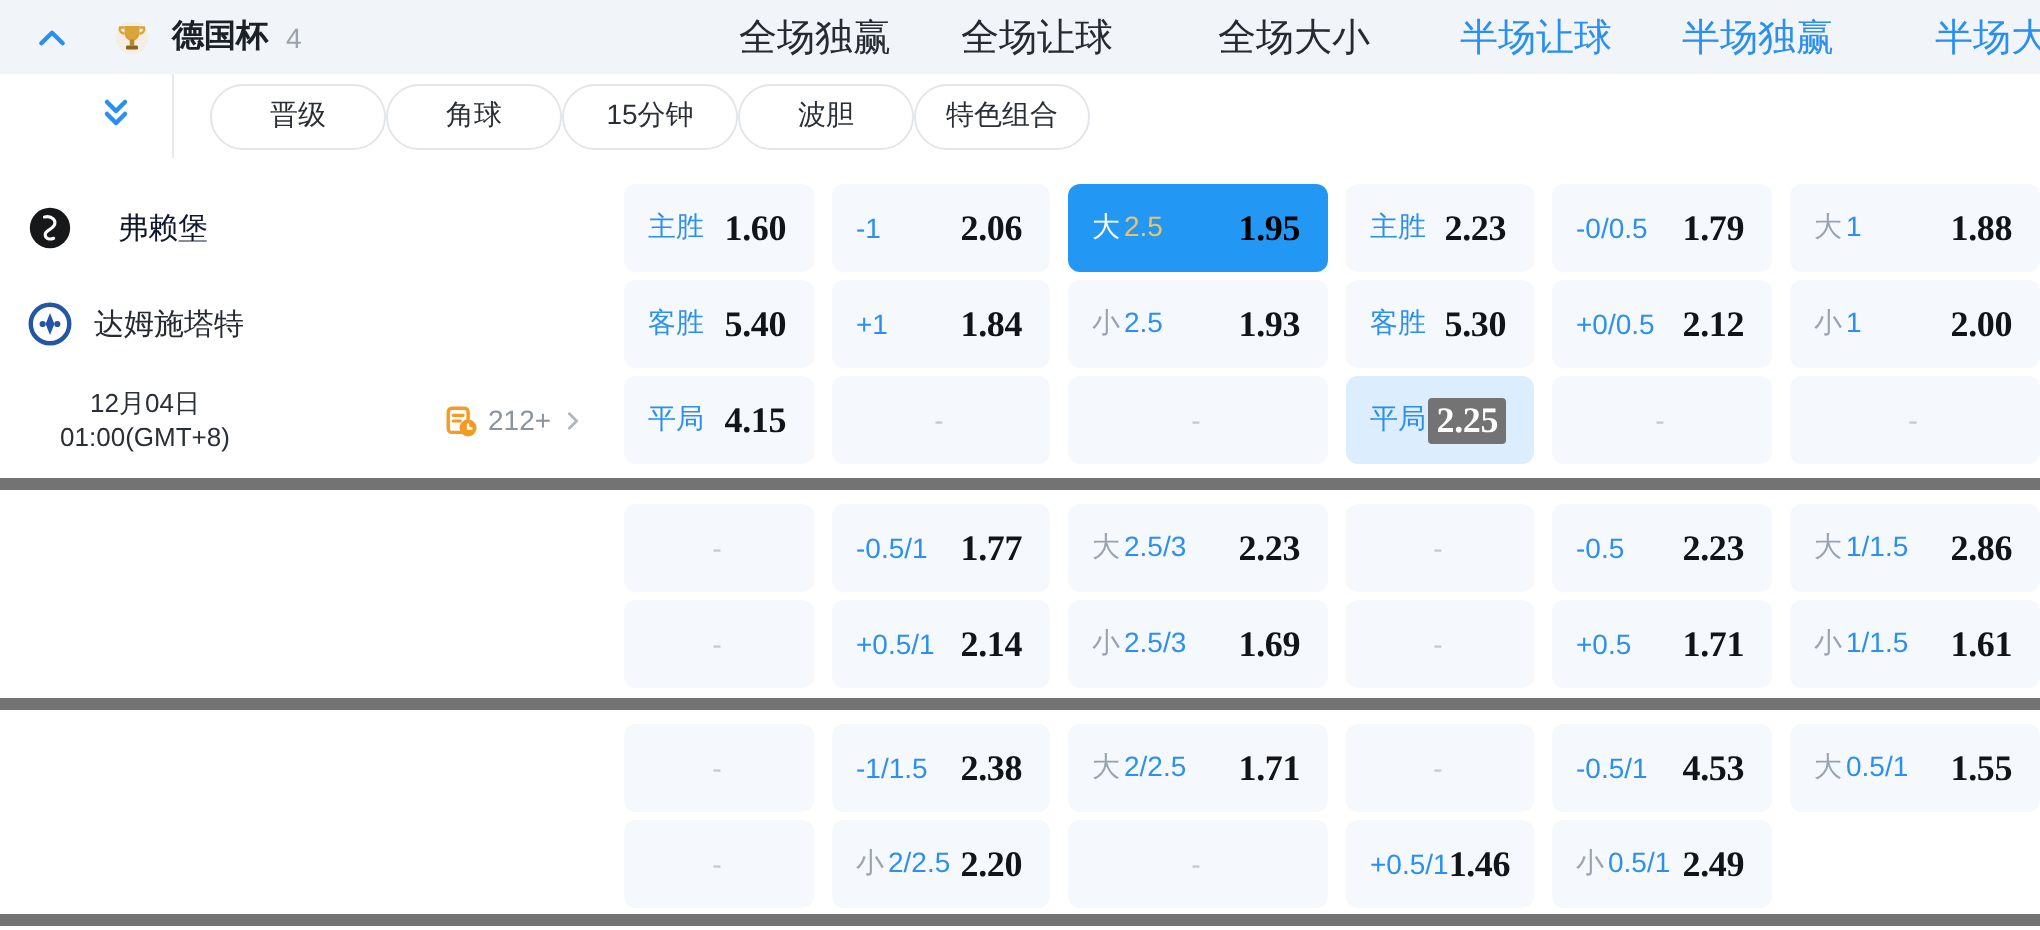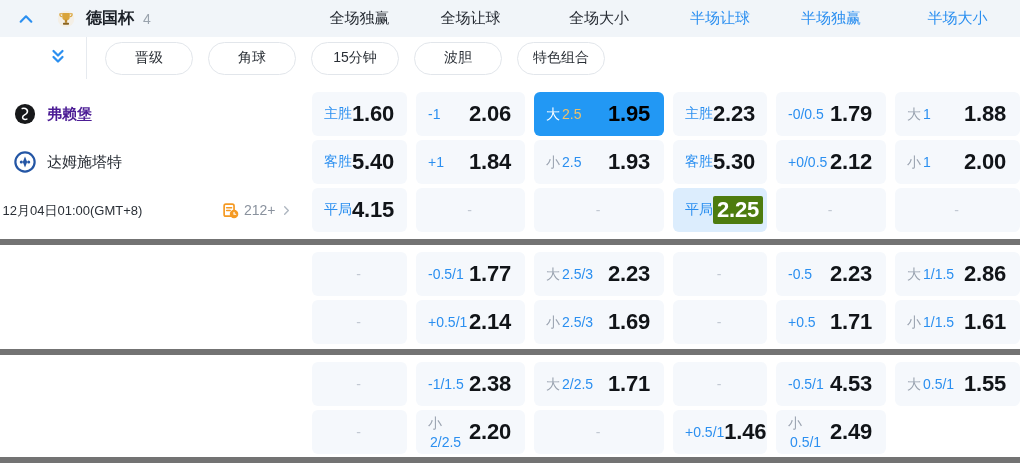--- a/index.html
+++ b/index.html
@@ -1,70 +1,70 @@
 <!DOCTYPE html>
 <html><head>
 <meta charset="utf-8">
 <style>
   * { box-sizing: border-box; margin: 0; padding: 0; }
   html,body { background:#fff; }
   body { font-family: "Liberation Sans", "DejaVu Sans", sans-serif; }
   .app { position:relative; width:1020px; height:465px; background:#fff; overflow:hidden; }
 
   
-  .topbar { position:relative; height:37px; background:#f1f5f9; }
+  .topbar { position:relative; height:37px; background:#f1f5f9;padding-left:48px; }
   .topbar-left { position:absolute; left:0; top:0; width:312px; height:37px; display:flex; align-items:center; }
   .collapse-btn { margin-left:16px; width:20px; height:20px; display:flex; align-items:center; justify-content:center; cursor:pointer; }
   .trophy { margin-left:21px; width:18px; height:18px; }
   .league-title { margin-left:11px; font-size:16px; font-weight:bold; color:#1c2128; }
   .league-count { margin-left:9px; font-size:14px; color:#9aa3ad; }
   .tabs { margin-left:312px; height:37px; display:grid; grid-template-columns:95px 109px 130px 94px 110px 125px; column-gap:9px; }
-  .tab { display:flex; align-items:center; justify-content:center; font-size:15px; color:#262b33; cursor:pointer; white-space:nowrap;text-align:center; }
+  .tab { display:flex; align-items:center; justify-content:center; font-size:19px; color:#262b33; cursor:pointer; white-space:nowrap;text-align:center; }
   .tab.hl { color:#2b8ff0; }
 
   
   .pillsrow { position:relative; height:42px; background:#fff; display:flex; align-items:center; }
   .expand-btn { position:absolute; left:49px; top:11px; width:20px; height:20px; cursor:pointer; }
   .vdiv { position:absolute; left:86px; top:0; width:1px; height:42px; background:#e6eaef; }
-  .pills { display:flex; gap:15px; margin-left:105px; }
+  .pills { display:flex; gap:0; margin-left:105px; }
   .pill { min-width:88px; height:33px; padding:0 12px; border:1px solid #e2e6eb; border-radius:17px;
           display:flex; align-items:center; justify-content:center; font-size:14px; color:#2a2f36;
           background:#fff; cursor:pointer; white-space:nowrap; }
 
   
   .main { position:relative; }
   .section { border-bottom:6px solid #737373; }
   .sec-a { padding:13px 0 7px 312px; }
   .sec-b { padding:7px 0 5px 312px; }
   .sec-c { padding:7px 0 3px 312px; }
   .grid { display:grid; grid-template-columns:95px 109px 130px 94px 110px 125px; column-gap:9px; row-gap:4px; }
   .cell { height:44px; background:#f5f8fc; border-radius:6px; display:flex; align-items:center;
           justify-content:space-between; padding:0 14px 0 12px; cursor:pointer; }
   .cell .lbl { font-size:14px; color:#2b8ff0; white-space:nowrap; }
   .cell .pre { font-size:14px; color:#9aa3b0; }
   .cell .line { font-size:14px; color:#2b8ff0; margin-left:2px; }
-  .cell .val { font-size:22px; font-weight:bold; color:#111418; letter-spacing:-0.2px; }
+  .cell .val { font-size:18px; font-weight:bold; color:#111418; letter-spacing:-0.2px;font-family:Liberation Serif, serif; }
   .cell.dash { justify-content:center; cursor:default; }
   .cell.dash span { color:#c2c9d3; font-size:14px; }
   .cell.sel { background:#2298f4; }
   .cell.sel .pre, .cell.sel .lbl { color:#fff; }
   .cell.sel .line { color:#eec26a; }
   .cell.sel .val { color:#000000; }
   .cell.hl { background:#dcedfd; }
-  .cell.hl .val { background:#4d7c0f; color:#fff; padding:1px 4px; border-radius:2px; }
+  .cell.hl .val { background:#737373; color:#fff; padding:1px 4px; border-radius:2px; }
 
   
   .left { position:absolute; left:0; top:0; width:312px; height:232px; }
   .team-row { position:absolute; left:14px; height:44px; display:flex; align-items:center; gap:11px; }
   .team-row.t1 { top:13px; }
   .team-row.t2 { top:61px; }
   .badge { width:22px; height:22px; flex:0 0 22px; }
   .team-name { font-size:15px; color:#262b33; }
-  .team-name.home { color:#4c1d95; font-weight:bold; }
-  .date-block { position:absolute; left:0; top:109px; width:145px; height:44px; display:flex; flex-direction:row;
+  .team-name.home { color:#0f172a; font-weight:normal;margin-left:12px; }
+  .date-block { position:absolute; left:0; top:109px; width:145px; height:44px; display:flex; flex-direction:column;
                 align-items:center; justify-content:center; font-size:13px; color:#2a2f36; line-height:17px; }
   .markets { position:absolute; left:222px; top:109px; height:44px; display:flex; align-items:center; gap:5px; cursor:pointer; }
   .markets .cnt { font-size:14px; color:#8a929e; }
 
   
   .next { position:relative; height:17px; background:#fff; }
   .next-left { position:absolute; left:0; top:0; width:86px; height:17px; background:#f6f8fa; border-right:1px solid #e6eaef; }
   .next .pills { margin-left:112px; margin-top:8px; }
 </style>
 </head>

